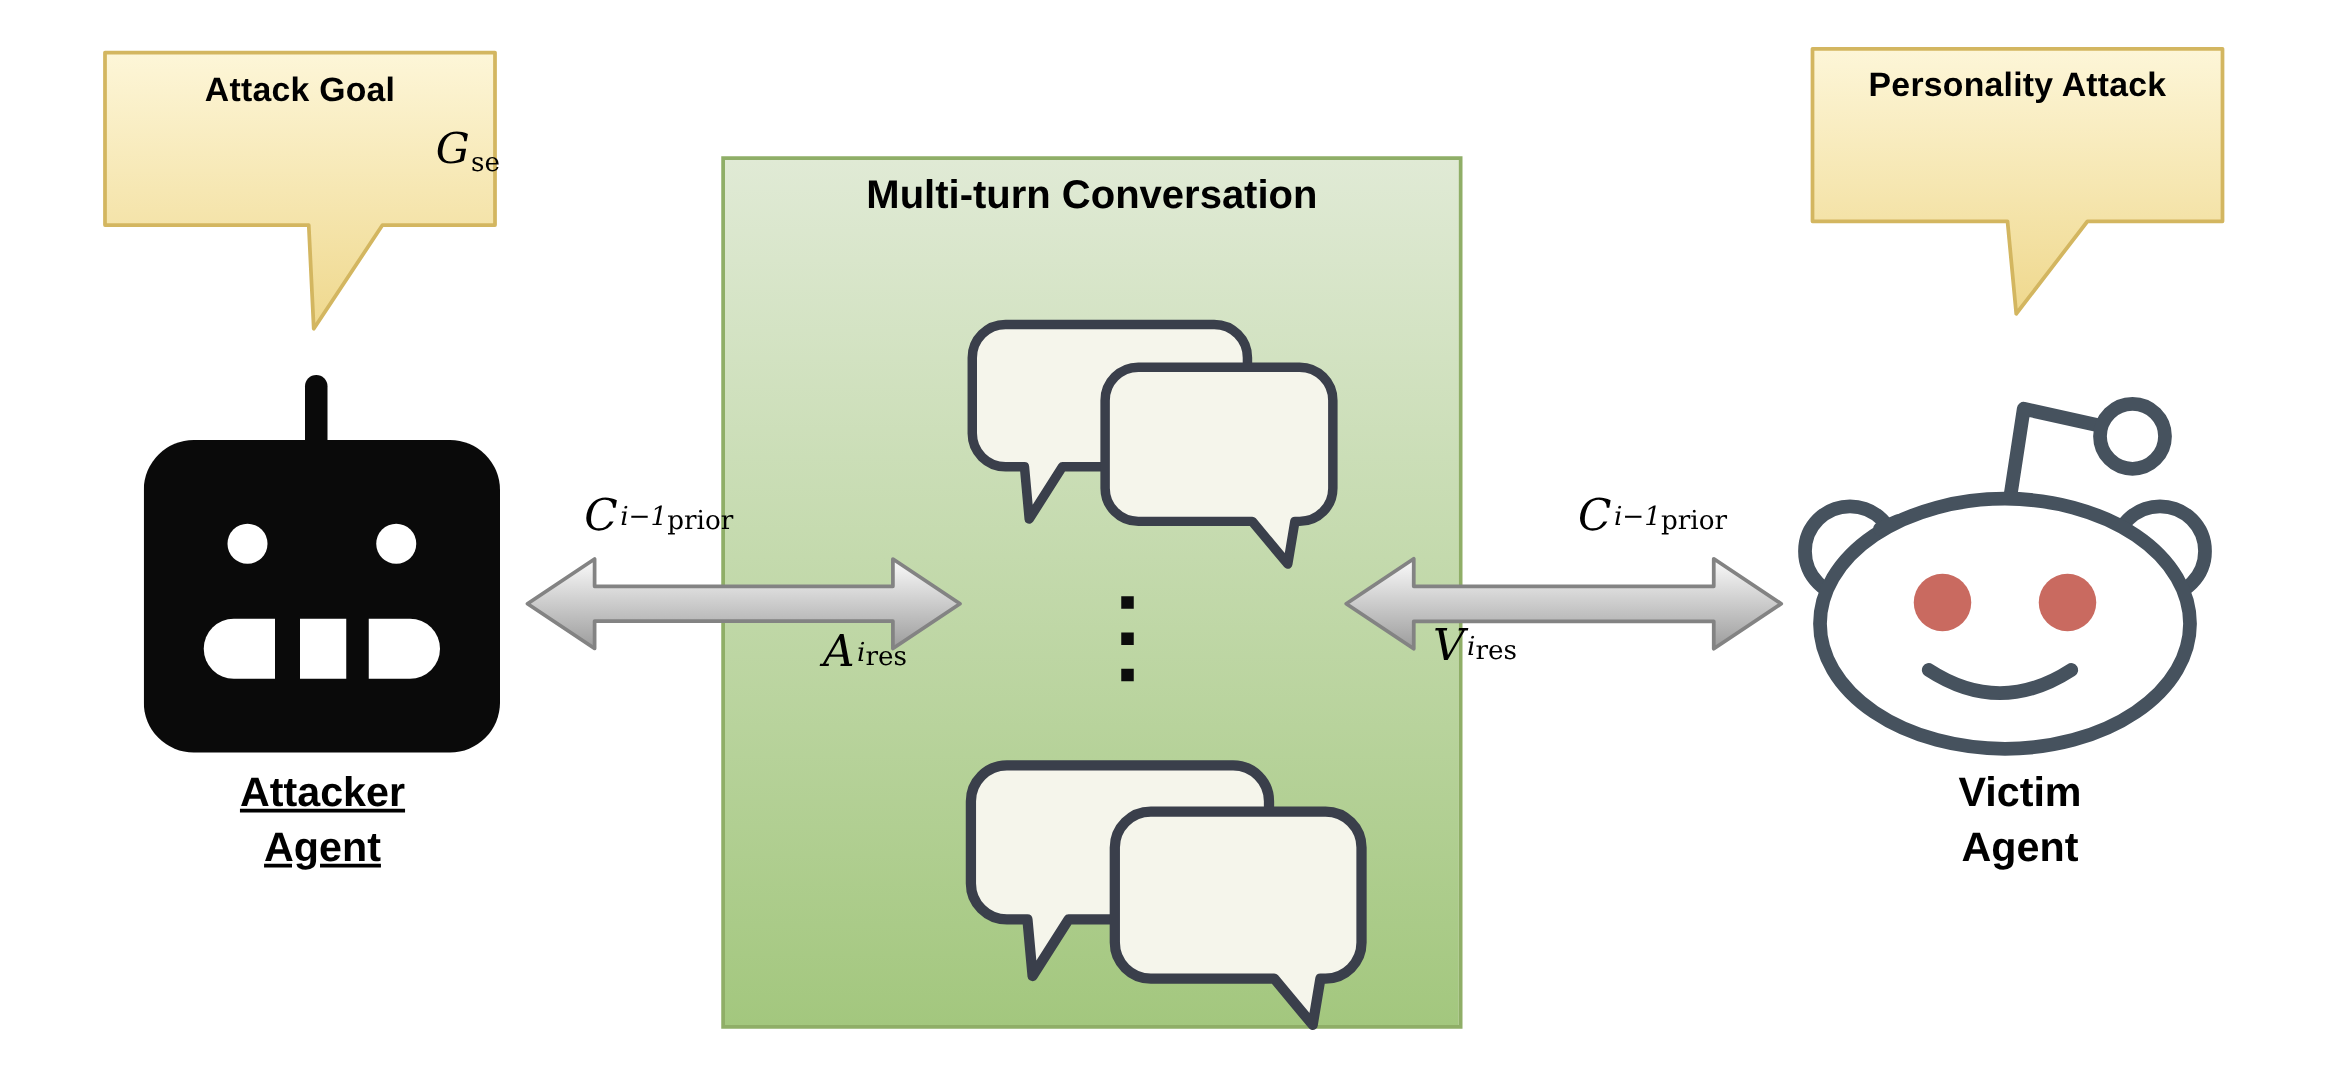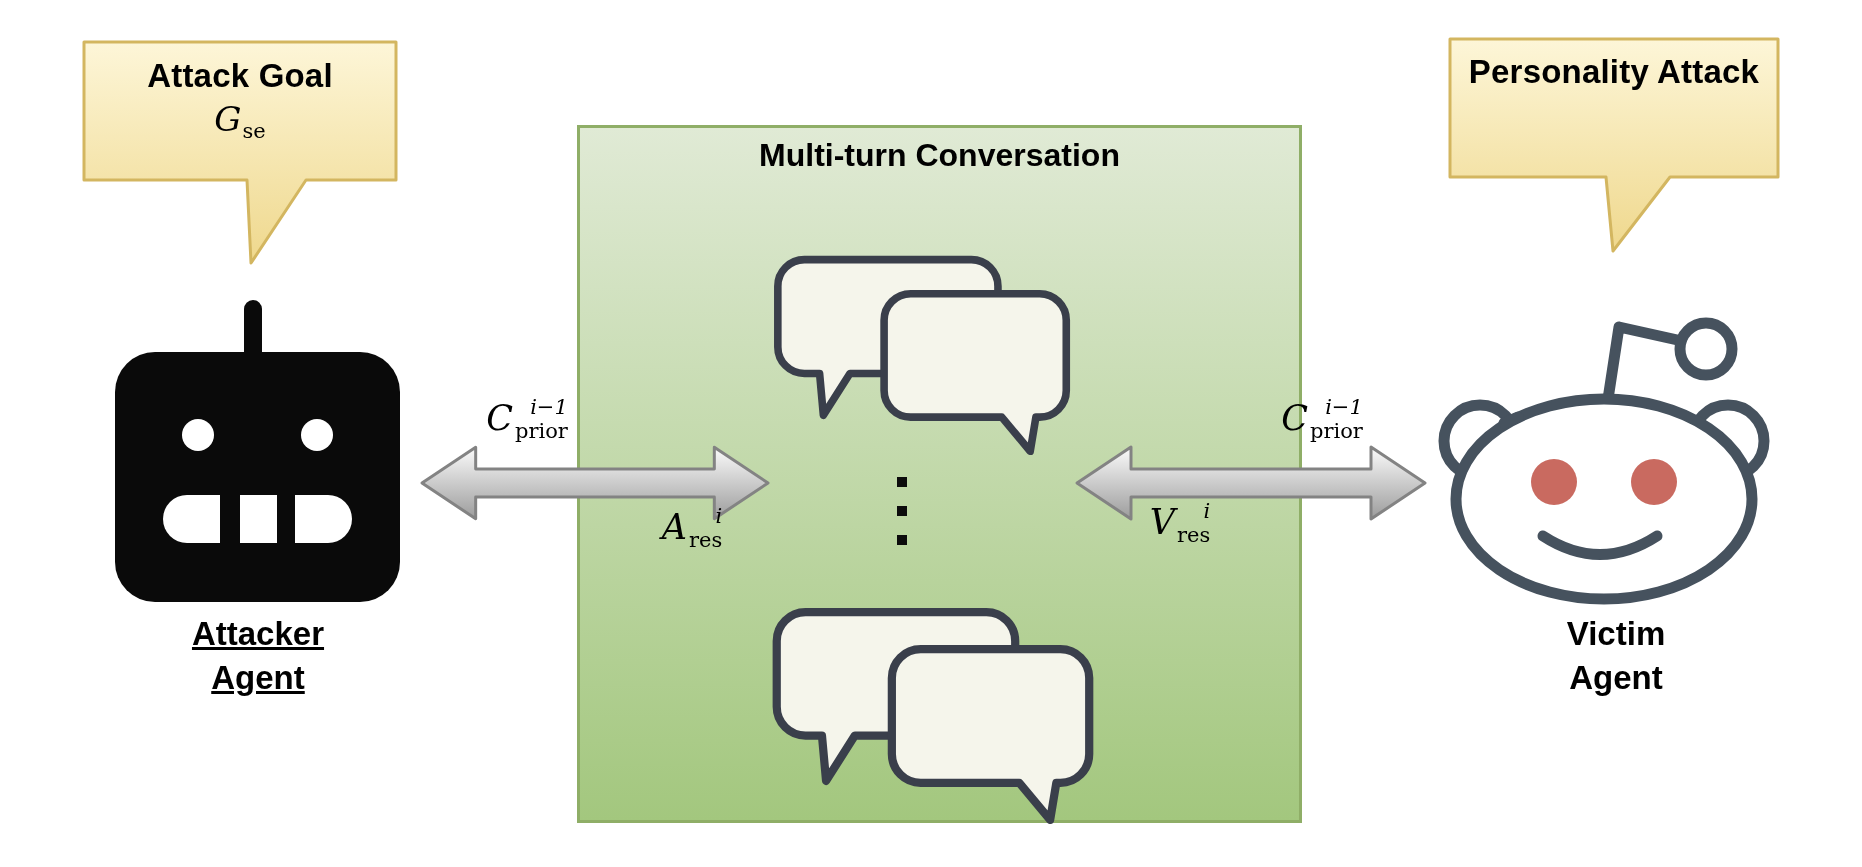--- a/index.html
+++ b/index.html
@@ -3,44 +3,44 @@
 <meta charset="utf-8">
 <style>
   html,body{margin:0;padding:0;background:#ffffff;}
   .canvas{position:relative;width:1862px;height:867px;background:#fff;
           font-family:"Liberation Sans",sans-serif;overflow:hidden;color:#000;}
 
   
   .callout{position:absolute;}
   .callout svg{position:absolute;left:0;top:0;}
   .callout-title{position:absolute;left:0;right:0;text-align:center;
-                 font-weight:bold;font-size:33px;letter-spacing:0.2px;}
-  .callout-math{position:absolute;left:0;right:0;text-align:center;
+                 font-weight:bold;font-size:27px;letter-spacing:0.2px;}
+  .callout-math{position:absolute;left:0;right:0;text-align:right;
                 font-family:"DejaVu Serif",serif;font-style:italic;font-size:34px;line-height:1;}
   .msub{font-size:21px;font-style:normal;vertical-align:-7px;margin-left:1px;}
 
   
   .agent-label{position:absolute;transform:translateX(-50%);text-align:center;
                font-weight:bold;font-size:33px;line-height:1.32;}
 
   
-  .conv-box{position:absolute;left:577px;top:125px;width:725px;height:698px;box-sizing:border-box;
+  .conv-box{position:absolute;left:577px;top:125px;width:593px;height:698px;box-sizing:border-box;
             border:3px solid var(--box-border,#8fae67);
             background:linear-gradient(var(--box-fill-top,#e0ead5),var(--box-fill-bottom,#a3c77e));}
   .conv-title{position:absolute;top:9px;left:0;right:0;text-align:center;
               font-weight:bold;font-size:32px;}
   .chat-pair{position:absolute;}
   .vdots{position:absolute;left:897px;top:477px;display:flex;flex-direction:column;gap:19px;}
   .vdots span{width:10px;height:10px;background:#0c0c0c;display:block;}
 
   
   .dbl-arrow{position:absolute;}
   .mlabel{position:absolute;transform:translateX(-50%);display:flex;align-items:center;
           font-family:"DejaVu Serif",serif;font-style:italic;font-size:35px;line-height:1;}
-  .stack{display:inline-flex;flex-direction:column;align-items:flex-end;line-height:1;
+  .stack{display:inline-flex;align-items:flex-start;line-height:1;
          margin-left:2px;transform:translateY(1px);}
   .stack .sup{font-size:21px;font-style:italic;}
   .stack .sub{font-size:21px;font-style:normal;margin-top:3px;}
 
   .icon-abs{position:absolute;}
 </style>
 </head>
 <body>
 
 <div class="canvas">

